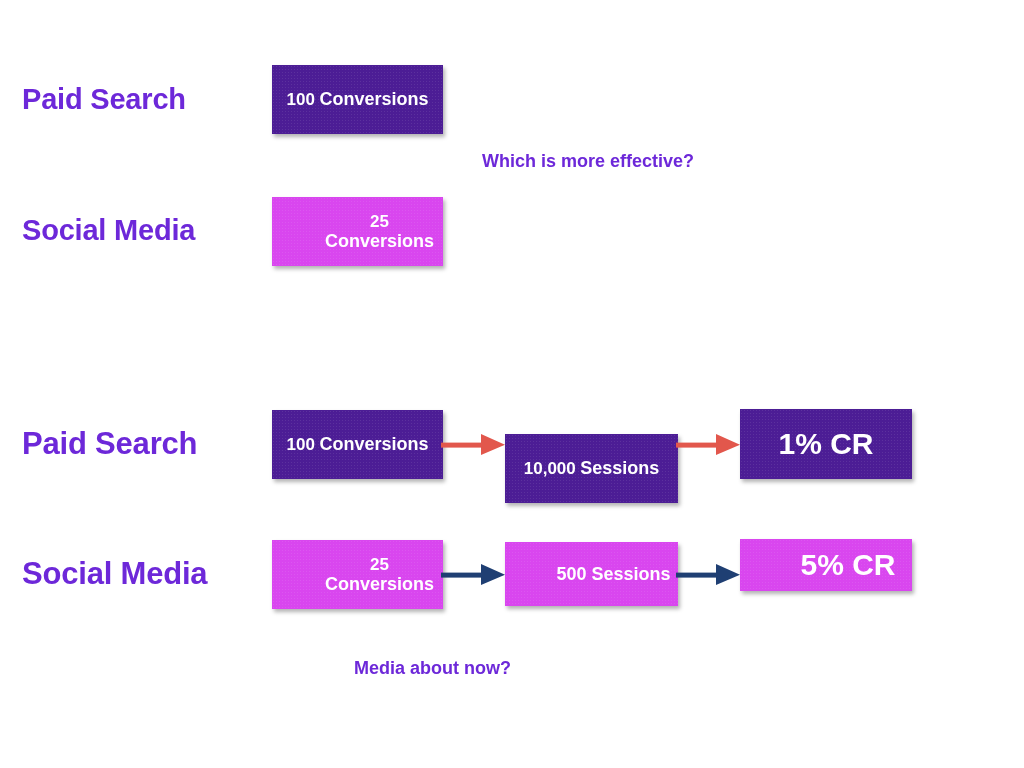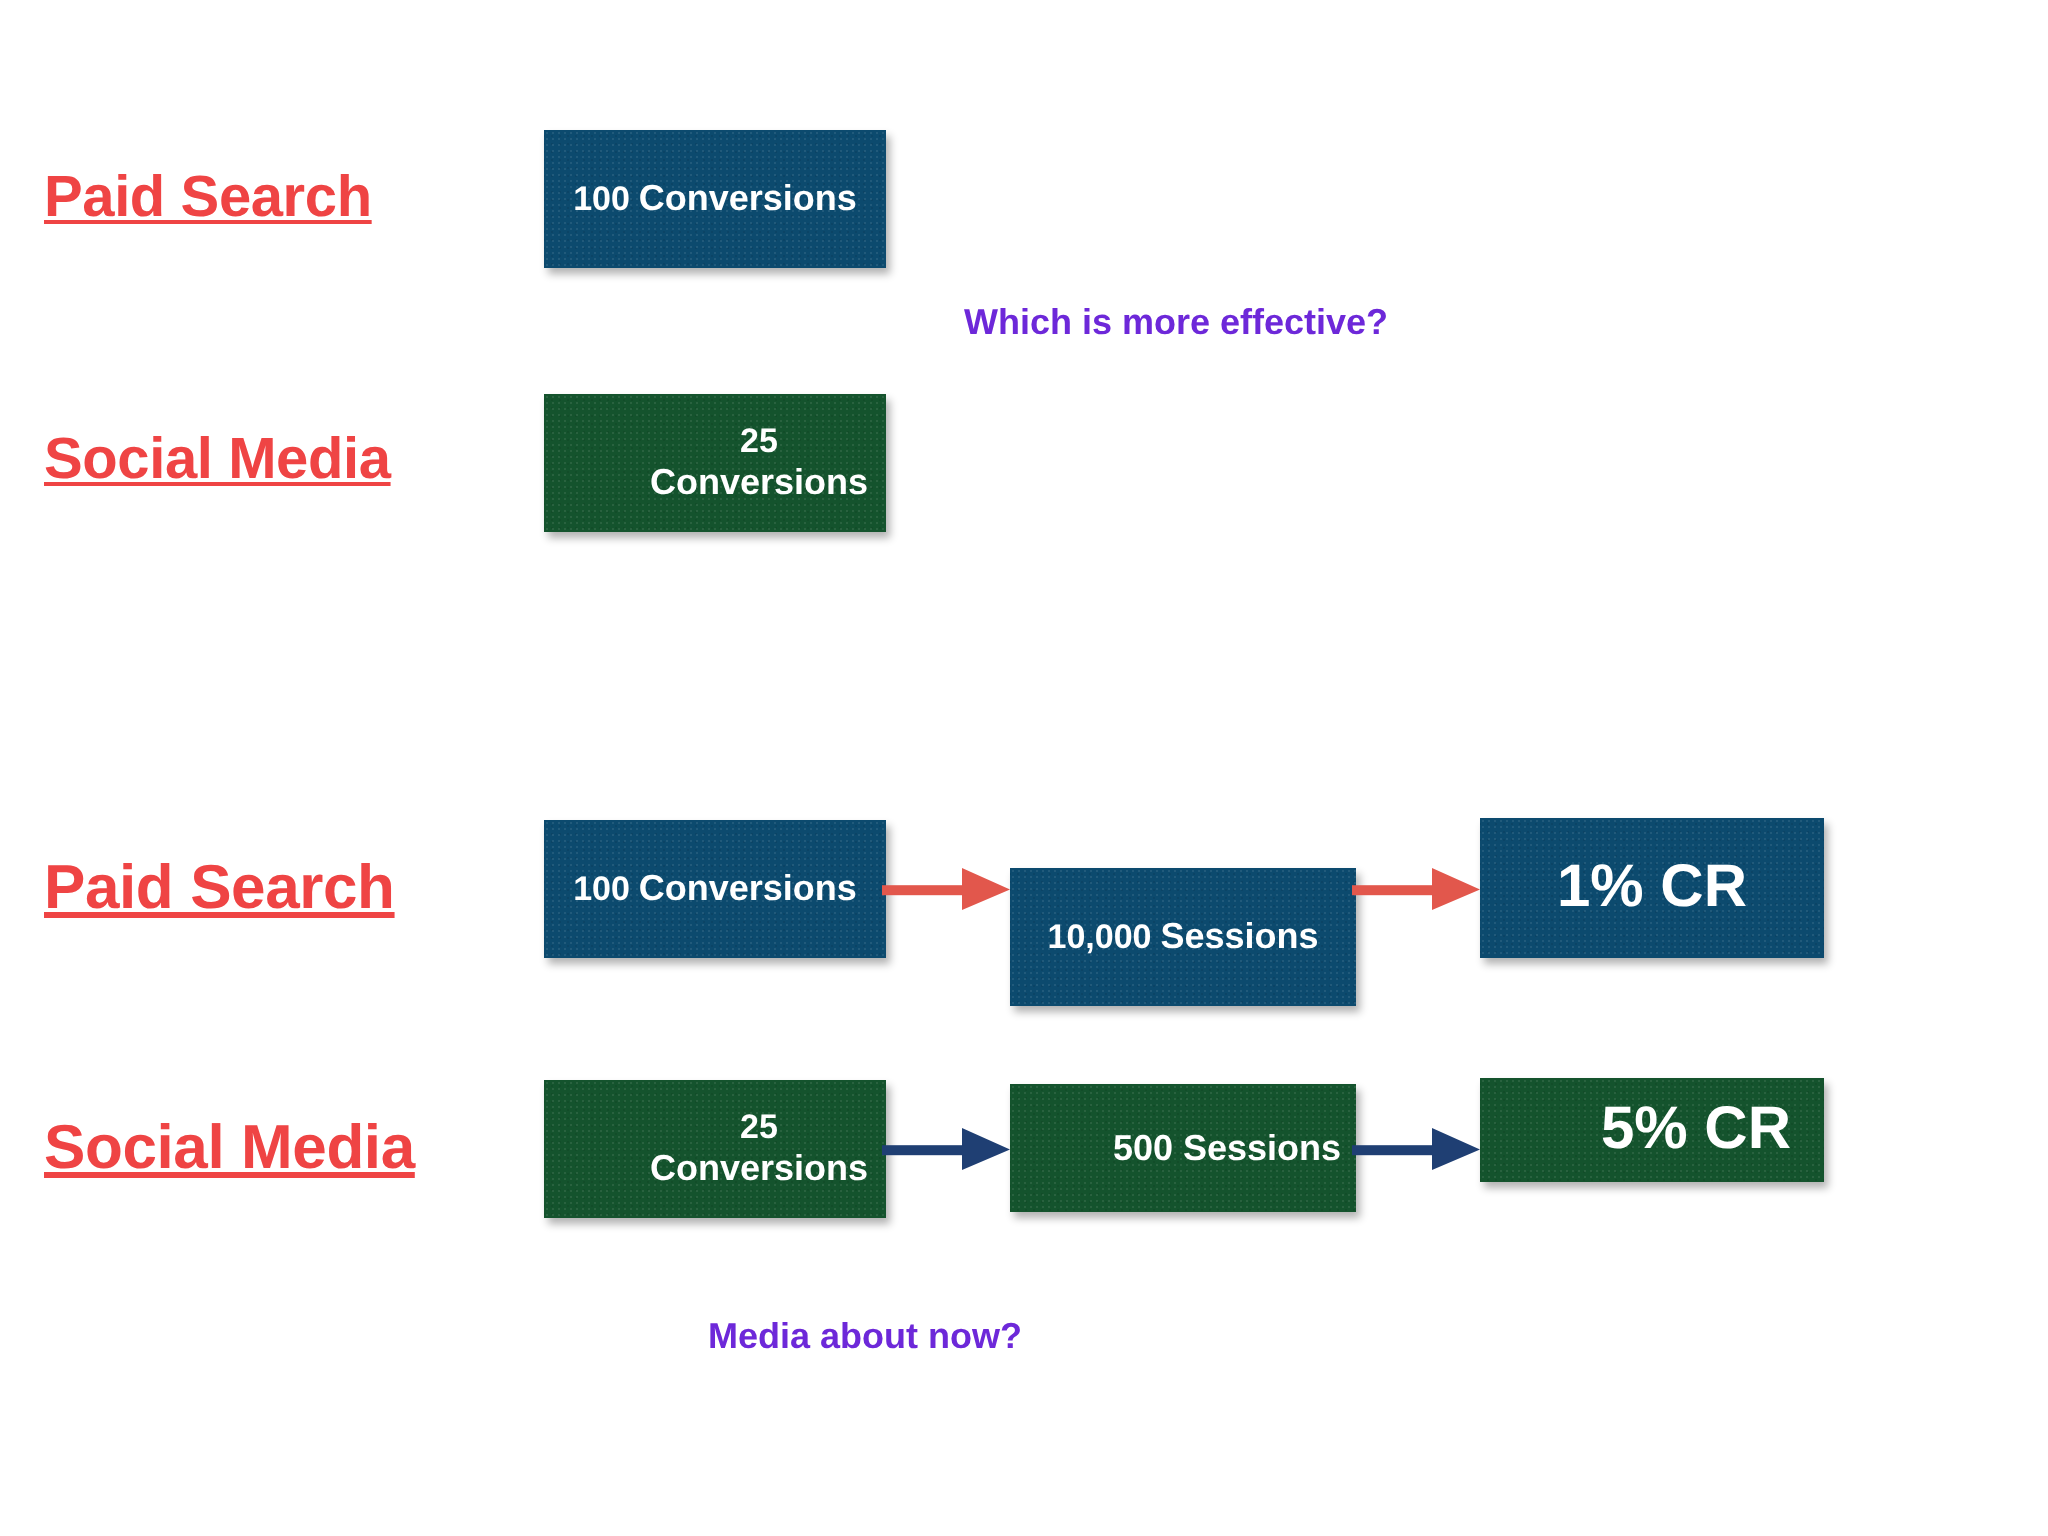--- a/index.html
+++ b/index.html
@@ -19,26 +19,25 @@
   .stage {
     position: absolute;
     left: 0; top: 0;
     width: 1024px;
     height: 768px;
   }
 
   
   .row-label {
     position: absolute;
-    color: #ef4444;
+    color: #6d28d9;
     font-weight: bold;
     letter-spacing: -0.2px;
     white-space: nowrap;
     line-height: 1;
-    text-decoration: underline;
   }
   .row-label.small { font-size: 29px; }
   .row-label.large { font-size: 31px; }
 
   
   .box {
     position: absolute;
     box-sizing: border-box;
     display: flex;
     align-items: center;
@@ -62,22 +61,22 @@
       radial-gradient(rgba(0,0,0,0.45) 0.6px, transparent 0.7px);
     background-size: 3px 3px, 4px 4px;
     background-position: 0 0, 2px 1px;
   }
   .box > span { position: relative; z-index: 2; display: block; }
 
   .box.red {
     background-color: #ab3c2d;
     background-image: linear-gradient(160deg, #b34staff 0%, #ab3c2d 100%);
   }
-  .box.red  { background: #0c4a6e; }
-  .box.blue { background: #14532d; padding-left: 44px; }
+  .box.red  { background: #4c1d95; }
+  .box.blue { background: #d946ef; padding-left: 44px; }
 
   .txt-16 { font-size: 17px; }
   .txt-18 { font-size: 18px; }
   .txt-28 { font-size: 30px; }
 
   
   .question {
     position: absolute;
     color: #6d28d9;
     font-weight: bold;

